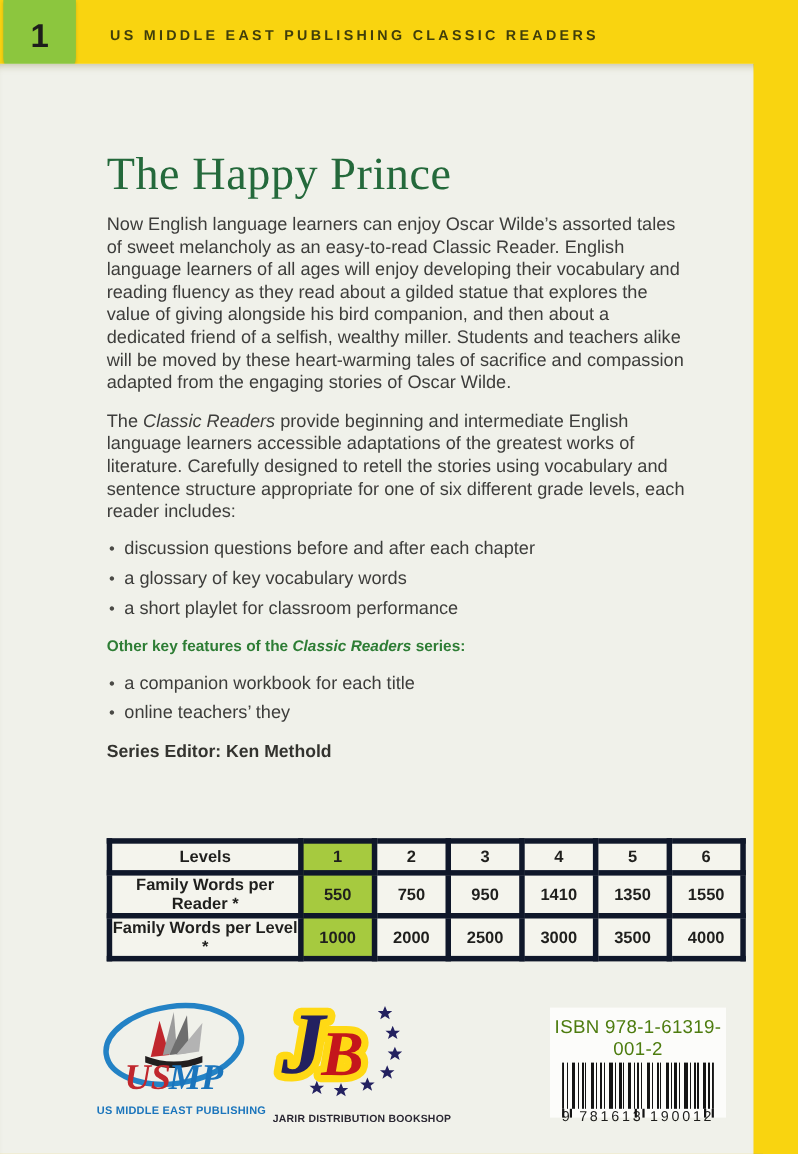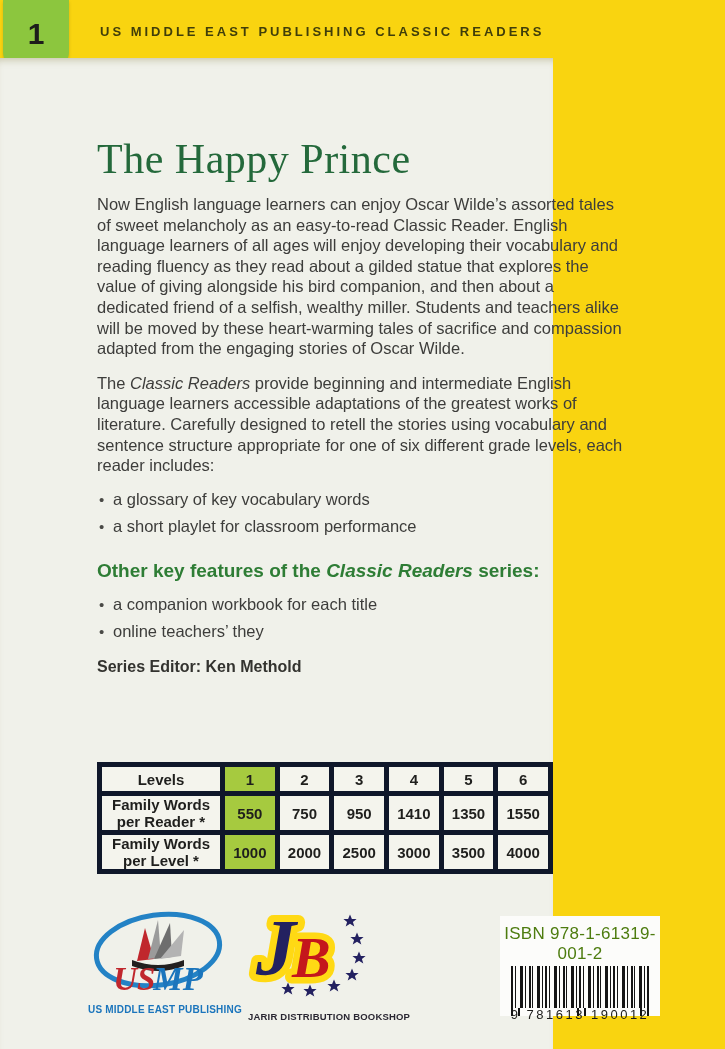--- a/index.html
+++ b/index.html
@@ -16,41 +16,41 @@
     font-size:30px; font-weight:bold; color:#1d1d1b;
     box-shadow:0 2px 3px rgba(90,80,10,.25);
   }
   .brand {
     position:absolute; left:100px; top:24px;
     font-size:13px; font-weight:bold; letter-spacing:3px;
     color:#403E0A; white-space:nowrap;
   }
   
   .panel {
-    position:absolute; left:0; top:58px; width:553px; bottom:0;
+    position:absolute; left:0; top:58px; width:685px; bottom:0;
     background:#F0F1EA;
     box-shadow:inset 0 7px 8px -6px rgba(95,85,10,.35);
   }
   .content { position:absolute; left:97px; top:0; width:530px; color:#3D3D3B; }
   .title {
     margin:78px 0 0 0; font-family:"Liberation Serif", serif; font-weight:normal;
     font-size:42px; line-height:46px; color:#24693B; letter-spacing:.5px;
   }
   .body-p { margin:12px 0 0 0; font-size:16.5px; line-height:20.6px; }
   .body-p + .body-p { margin-top:14px; }
   .em { font-style:italic; }
   ul.bullets { list-style:none; margin:10px 0 0 0; padding:0; }
   ul.bullets li {
     position:relative; padding-left:16px; font-size:16.5px; line-height:27px;
   }
   ul.bullets li::before {
     content:"\2022"; position:absolute; left:2px; top:0; font-size:15px; color:#4a4a46;
   }
   .features-heading {
-    margin:20px 0 0 0; font-size:19px; line-height:21px;
+    margin:10px 0 0 0; font-size:14px; line-height:21px;
     font-weight:bold; color:#2E7D35;
   }
   .series-editor { margin:13px 0 0 0; font-size:16px; font-weight:bold; color:#33332F; }
 
   
   table.levels {
     position:absolute; left:97px; top:704px; border-collapse:collapse;
     background:#F4F4ED; color:#1F1F1D;
   }
   table.levels th, table.levels td {
@@ -109,20 +109,21 @@
   <div class="panel">
 
     <div class="content">
       <h1 class="title">The Happy Prince</h1>
 
       <p class="body-p">Now English language learners can enjoy Oscar Wilde’s assorted tales of sweet melancholy as an easy-to-read Classic Reader. English language learners of all ages will enjoy developing their vocabulary and reading fluency as they read about a gilded statue that explores the value of giving alongside his bird companion, and then about a dedicated friend of a selfish, wealthy miller. Students and teachers alike will be moved by these heart-warming tales of sacrifice and compassion adapted from the engaging stories of Oscar Wilde.</p>
 
       <p class="body-p"><span>The </span><span class="em">Classic Readers</span><span> provide beginning and intermediate English language learners accessible adaptations of the greatest works of literature. Carefully designed to retell the stories using vocabulary and sentence structure appropriate for one of six different grade levels, each reader includes:</span></p>
 
       <ul class="bullets">
+        <li>discussion questions before and after each chapter</li>
         <li>a glossary of key vocabulary words</li>
         <li>a short playlet for classroom performance</li>
       </ul>
 
       <p class="features-heading"><span>Other key features of the </span><span class="em">Classic Readers</span><span> series:</span></p>
 
       <ul class="bullets">
         <li>a companion workbook for each title</li>
         <li>online teachers’ they</li>
       </ul>

